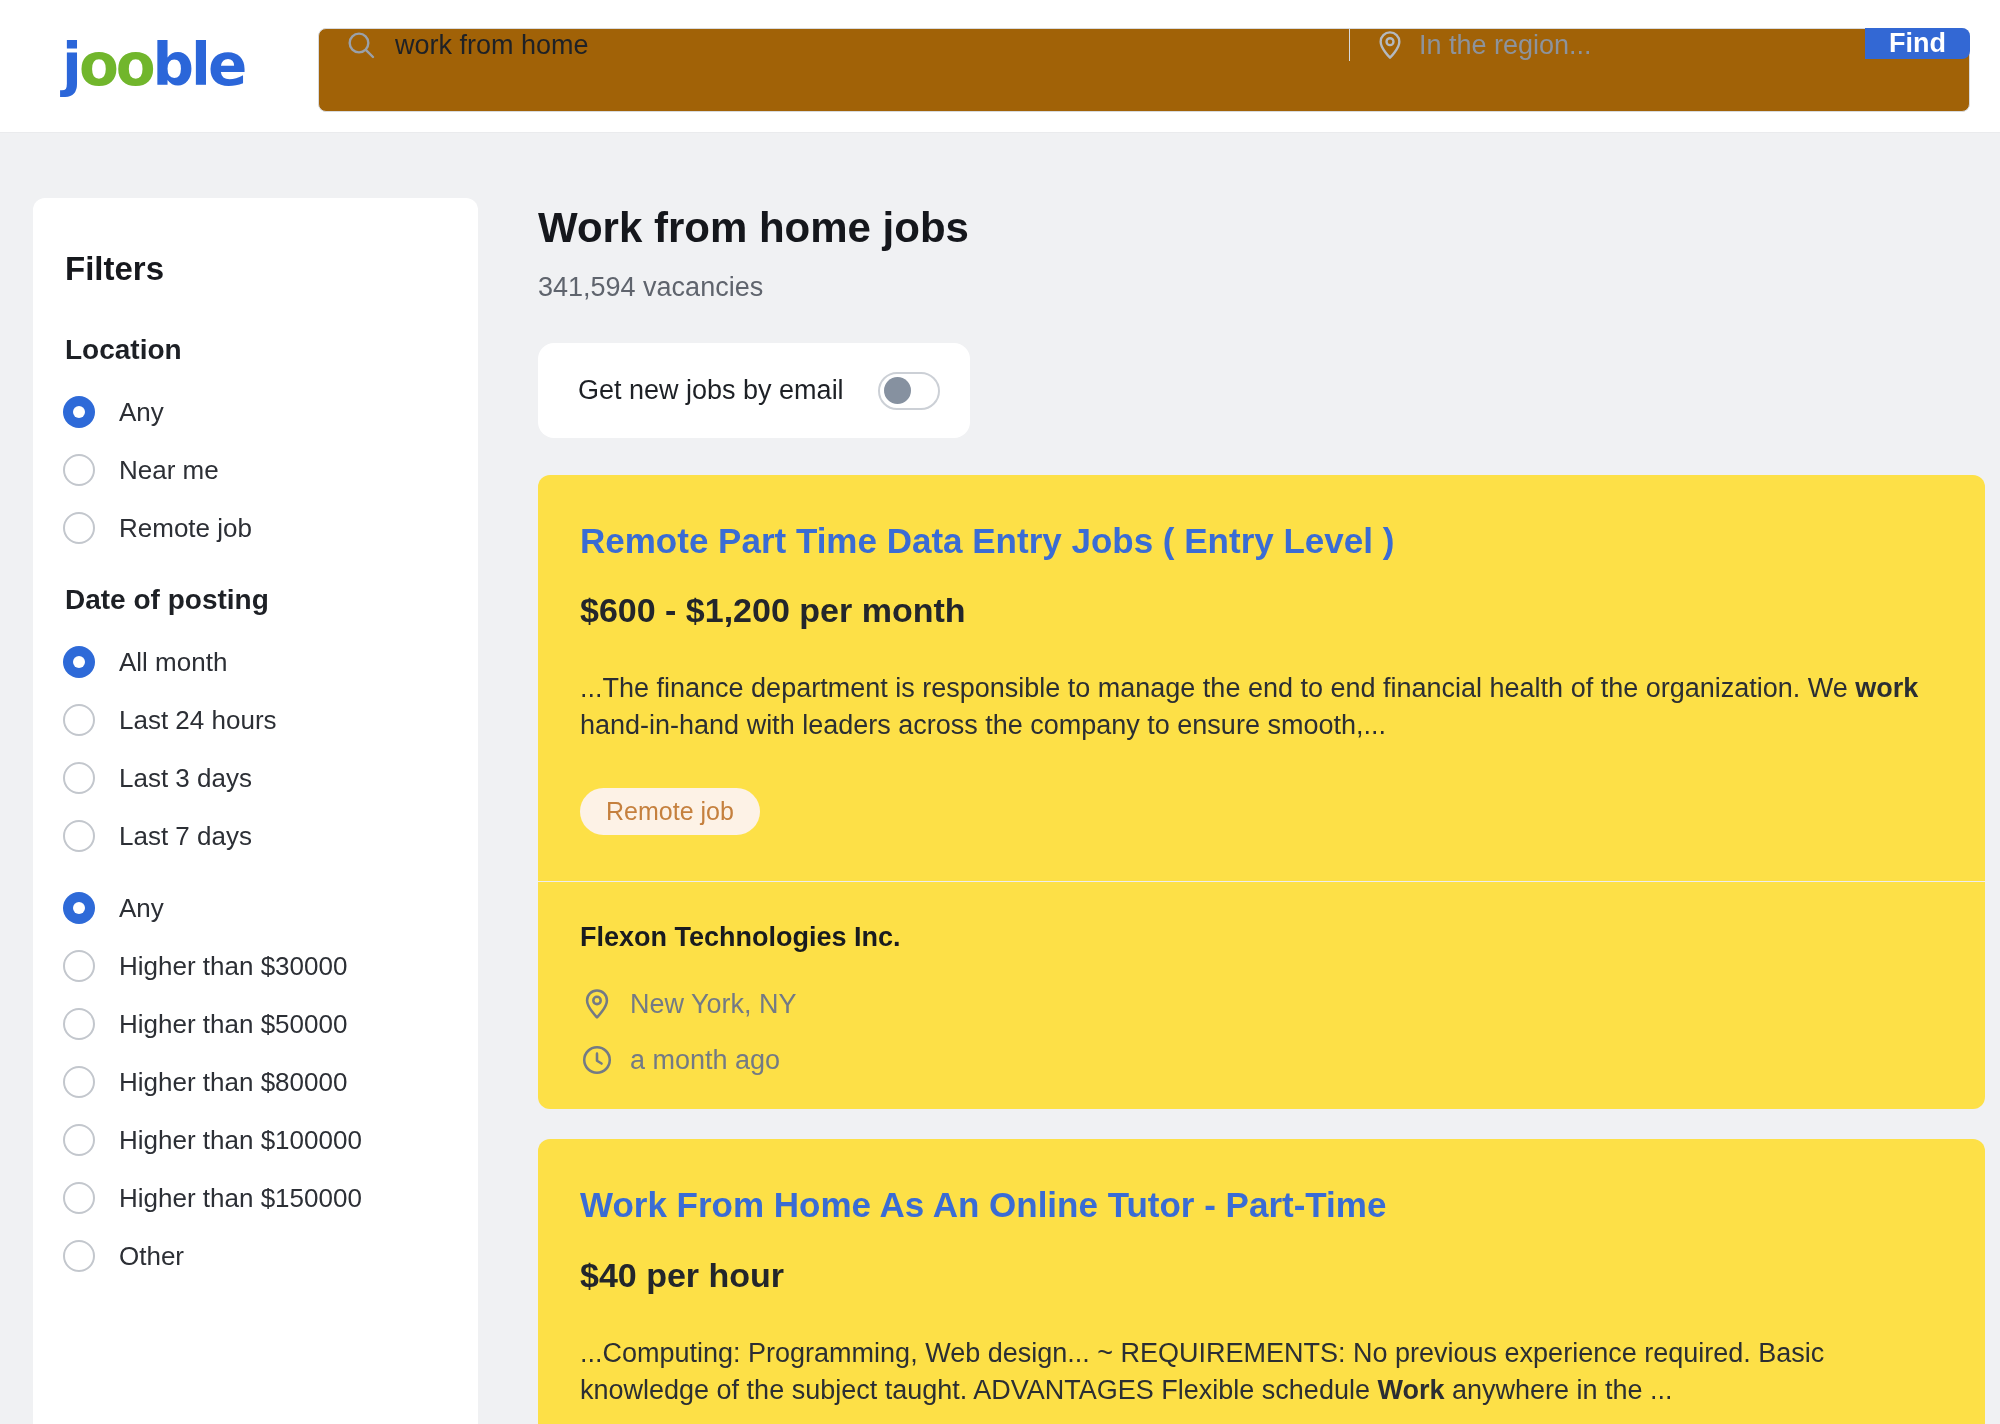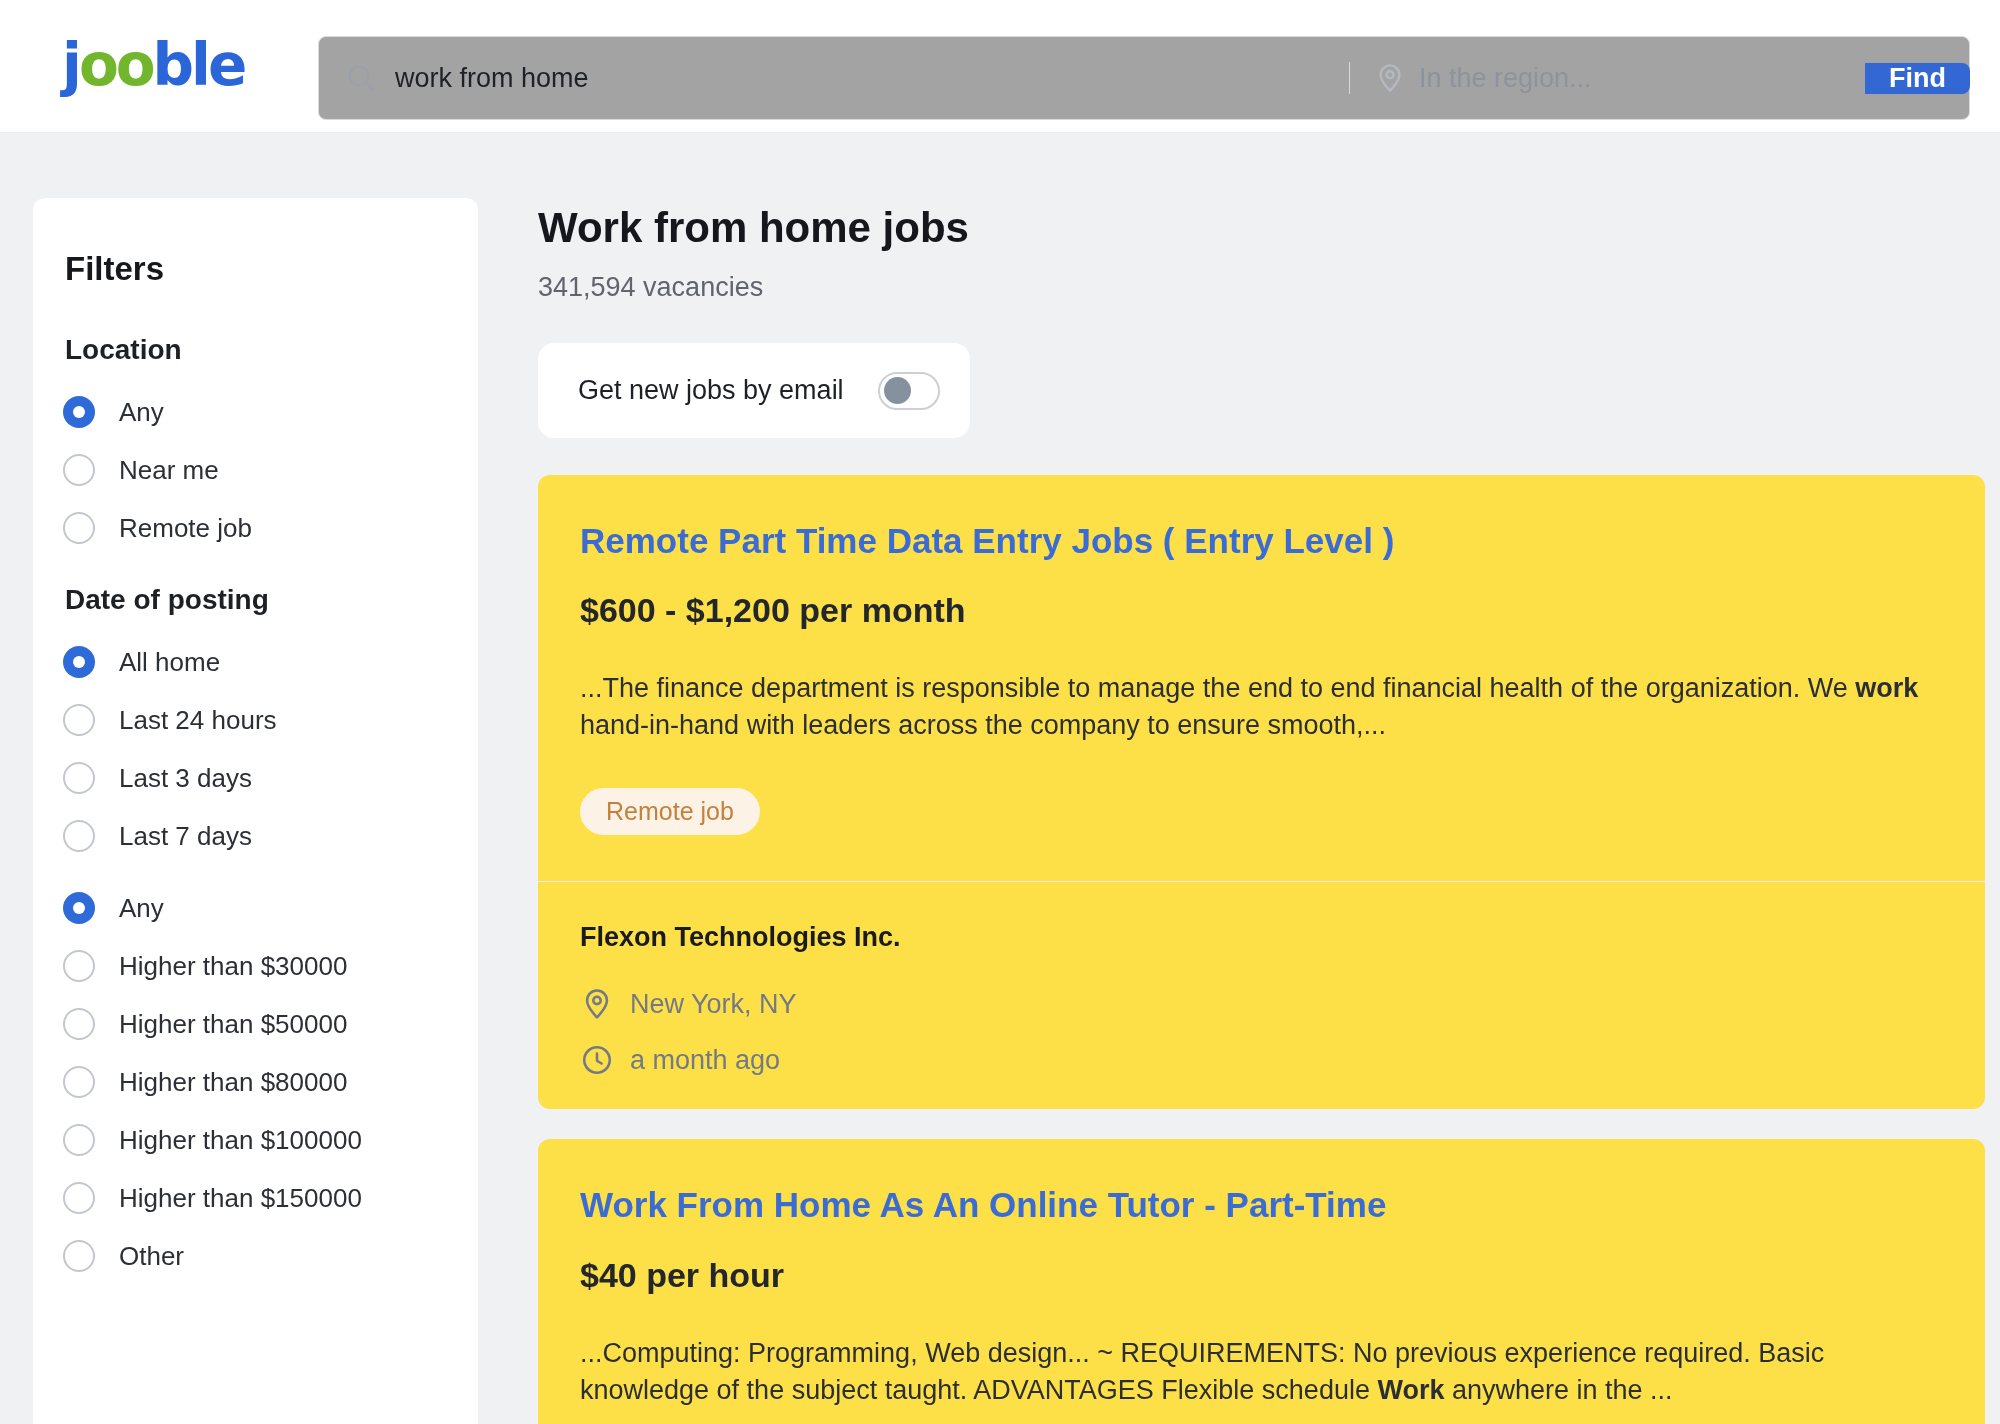--- a/index.html
+++ b/index.html
@@ -20,23 +20,23 @@
   .logo {
     position:absolute; left:62px; top:36px;
     font-size:58px; font-weight:700; letter-spacing:-3px;
     font-family:"DejaVu Sans","Liberation Sans",sans-serif;
     cursor:pointer; line-height:1;
   }
   .logo .lg-blue { color:#2b66d9; }
   .logo .lg-green { color:#71b62c; }
 
   .searchbar {
-    position:absolute; left:318px; top:36px; width:1652px; height:84px;
-    background:#a3a3a3; border:1px solid #d8dade; border-radius:8px;
-    display:flex; align-items:center;
+    position:absolute; left:318px; top:28px; width:1652px; height:84px;
+    background:#a16207; border:1px solid #d8dade; border-radius:8px;
+    display:flex; align-items:flex-start;
   }
   .search-field { flex:1; display:flex; align-items:center; padding:0 26px; gap:18px; min-width:0; }
   .search-field svg, .region-field svg { flex:none; }
   .searchbar input {
     border:none; outline:none; background:transparent;
     font-size:27px; color:#1e2126; width:100%;
     font-family:"Liberation Sans","DejaVu Sans",sans-serif;
   }
   .searchbar input::placeholder { color:#8d939c; }
   .region-field {
@@ -170,21 +170,21 @@
     <div class="radio-row">
       <span class="radio"></span>
       <span class="radio-label">Remote job</span>
     </div>
   </div>
 
   <div class="group">
     <h3 class="group-title">Date of posting</h3>
     <div class="radio-row">
       <span class="radio checked"></span>
-      <span class="radio-label">All home</span>
+      <span class="radio-label">All month</span>
     </div>
     <div class="radio-row">
       <span class="radio"></span>
       <span class="radio-label">Last 24 hours</span>
     </div>
     <div class="radio-row">
       <span class="radio"></span>
       <span class="radio-label">Last 3 days</span>
     </div>
     <div class="radio-row">

